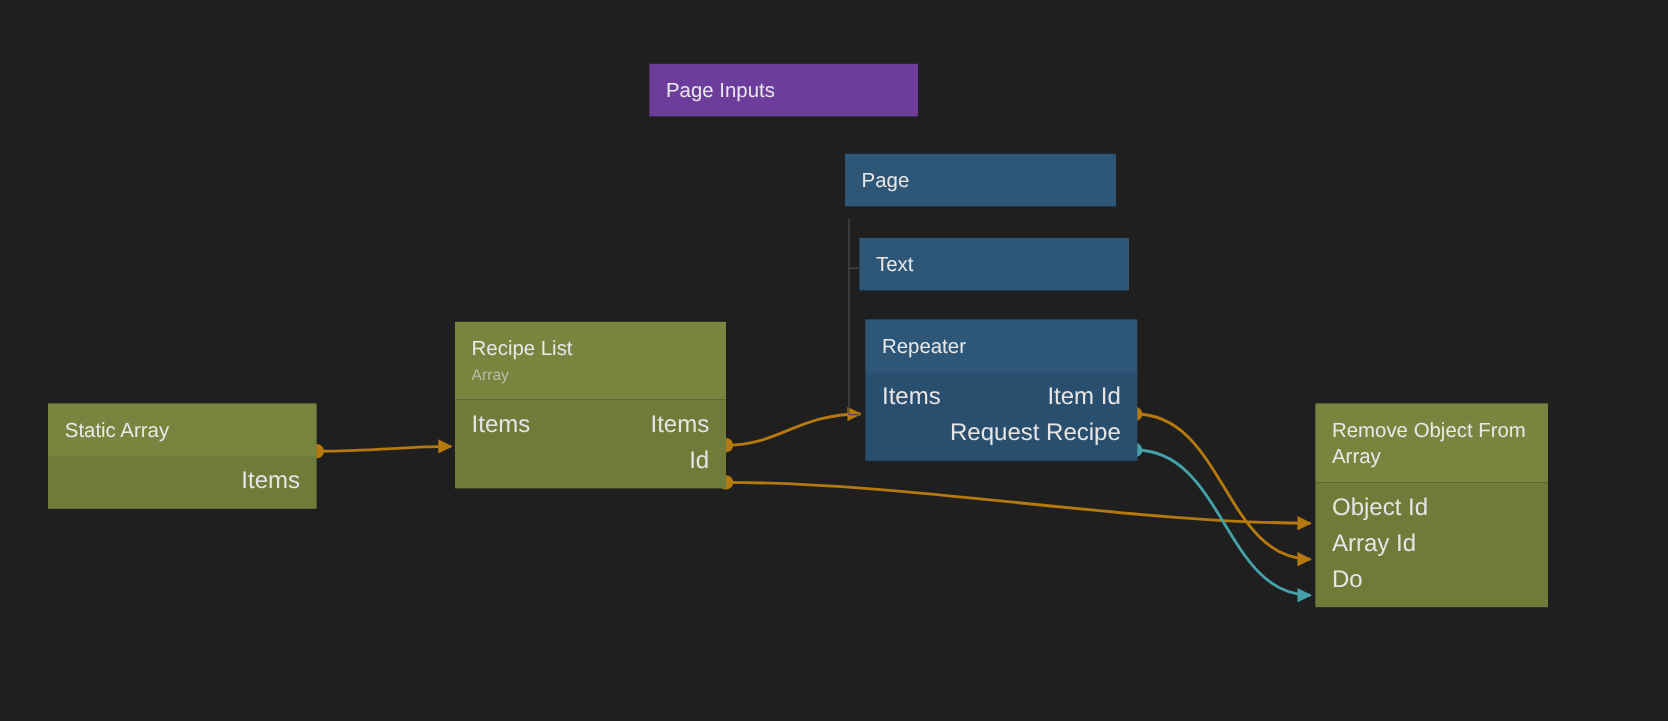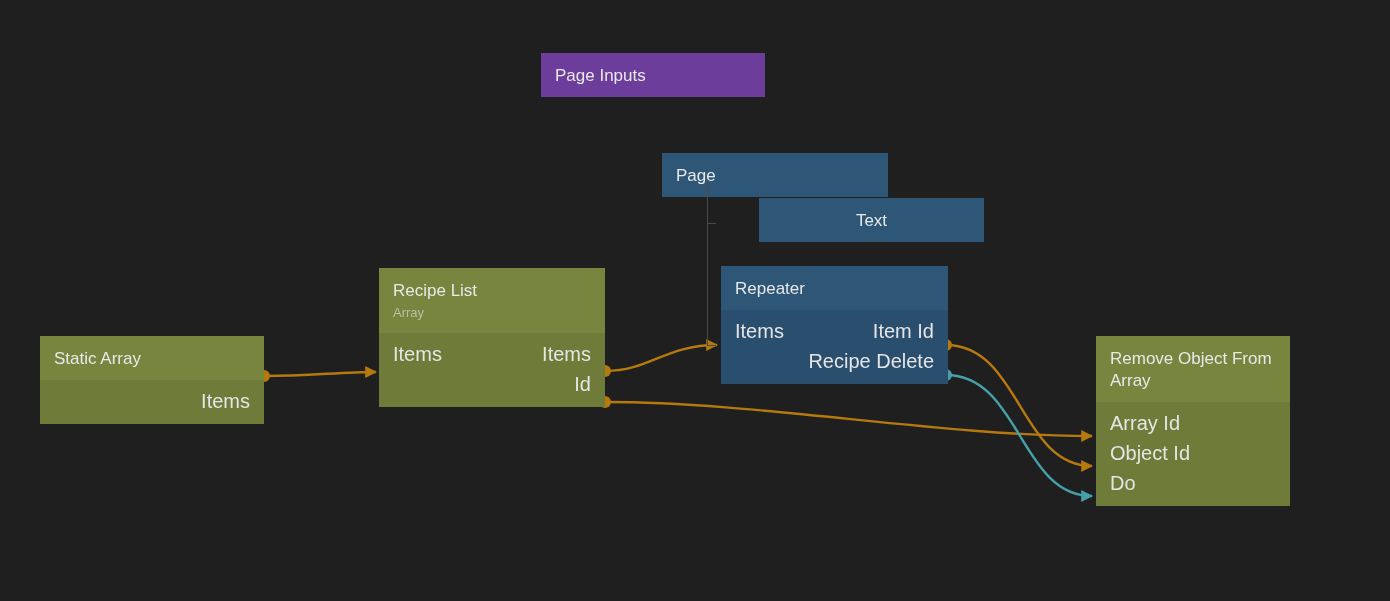--- a/index.html
+++ b/index.html
@@ -116,47 +116,47 @@
         <circle cx="946" cy="375" r="6" fill="#45a0a8"></circle>
       </g>
   </svg>
 
   <div class="node purple" id="node-page-inputs" style="left: 541px; top: 53px; width: 224px; height: 52px;">
     <div class="node-header">
       <div class="node-title">Page Inputs</div>
     </div>
   </div>
 
-  <div class="node blue" id="node-page" style="left: 662px; top: 128px; width: 226px; height: 52px; margin-top: 25px;">
+  <div class="node blue" id="node-page" style="left: 704px; top: 128px; width: 226px; height: 52px;">
     <div class="node-header">
       <div class="node-title">Page</div>
     </div>
   </div>
 
   <div class="tree-line vert" id="tree-vert" style="left: 707px; top: 182px; height: 163px;"></div>
   <div class="tree-line horz" id="tree-h-text" style="left: 707px; top: 223px; width: 9px;"></div>
   <div class="tree-line horz" id="tree-h-repeater" style="left: 707px; top: 345px; width: 9px;"></div>
 
-  <div class="node blue" id="node-text" style="left: 759px; top: 198px; width: 225px; height: 51px; text-align: center;">
+  <div class="node blue" id="node-text" style="left: 716px; top: 198px; width: 225px; height: 51px;">
     <div class="node-header">
       <div class="node-title">Text</div>
     </div>
   </div>
 
   <div class="node blue" id="node-repeater" style="left: 721px; top: 266px; width: 227px; height: 139px;">
     <div class="node-header">
       <div class="node-title">Repeater</div>
     </div>
     <div class="node-body">
       <div class="port-row">
         <span class="port-label in">Items</span>
         <span class="port-label out">Item Id</span>
       </div>
       <div class="port-row">
-        <span class="port-label out">Recipe Delete</span>
+        <span class="port-label out">Request Recipe</span>
       </div>
     </div>
   </div>
 
   <div class="node green" id="node-static-array" style="left: 40px; top: 292px; width: 224px; height: 111px; margin-top: 44px;">
     <div class="node-header">
       <div class="node-title">Static Array</div>
     </div>
     <div class="node-body">
       <div class="port-row">
@@ -180,24 +180,24 @@
       </div>
     </div>
   </div>
 
   <div class="node green" id="node-remove-object" style="left: 1096px; top: 336px; width: 194px; height: 186px;">
     <div class="node-header">
       <div class="node-title">Remove Object From Array</div>
     </div>
     <div class="node-body">
       <div class="port-row">
+        <span class="port-label in">Object Id</span>
+      </div>
+      <div class="port-row">
         <span class="port-label in">Array Id</span>
       </div>
       <div class="port-row">
-        <span class="port-label in">Object Id</span>
-      </div>
-      <div class="port-row">
         <span class="port-label in">Do</span>
       </div>
     </div>
   </div>
 
 </div>
 
 </body></html>

